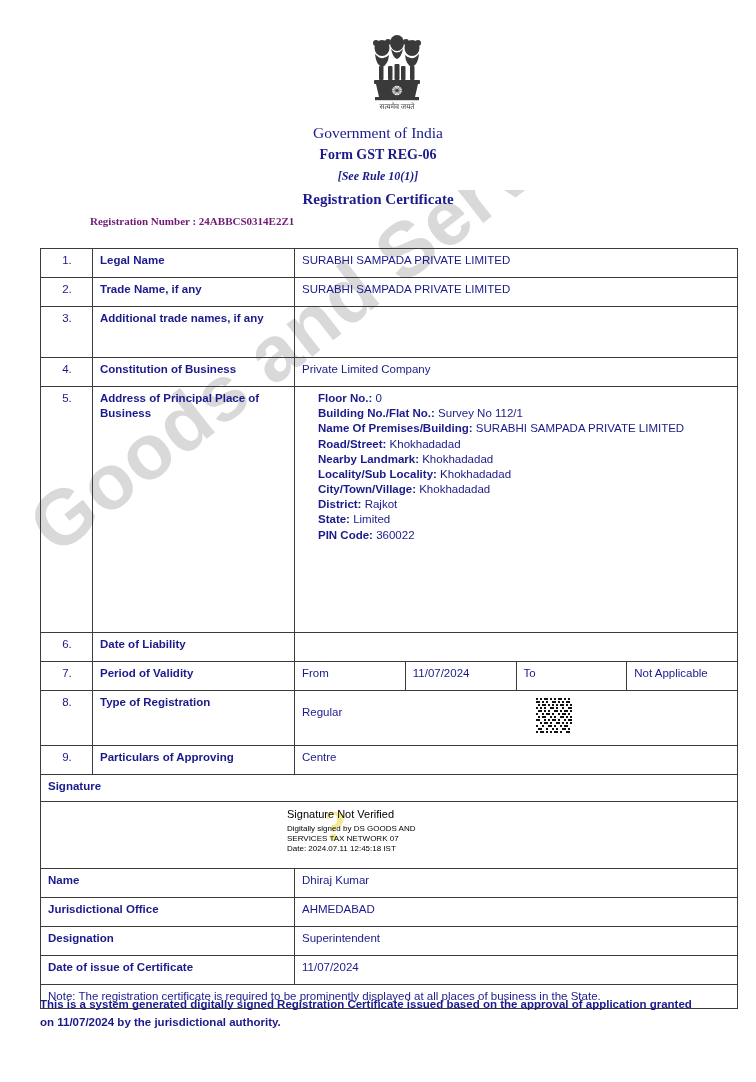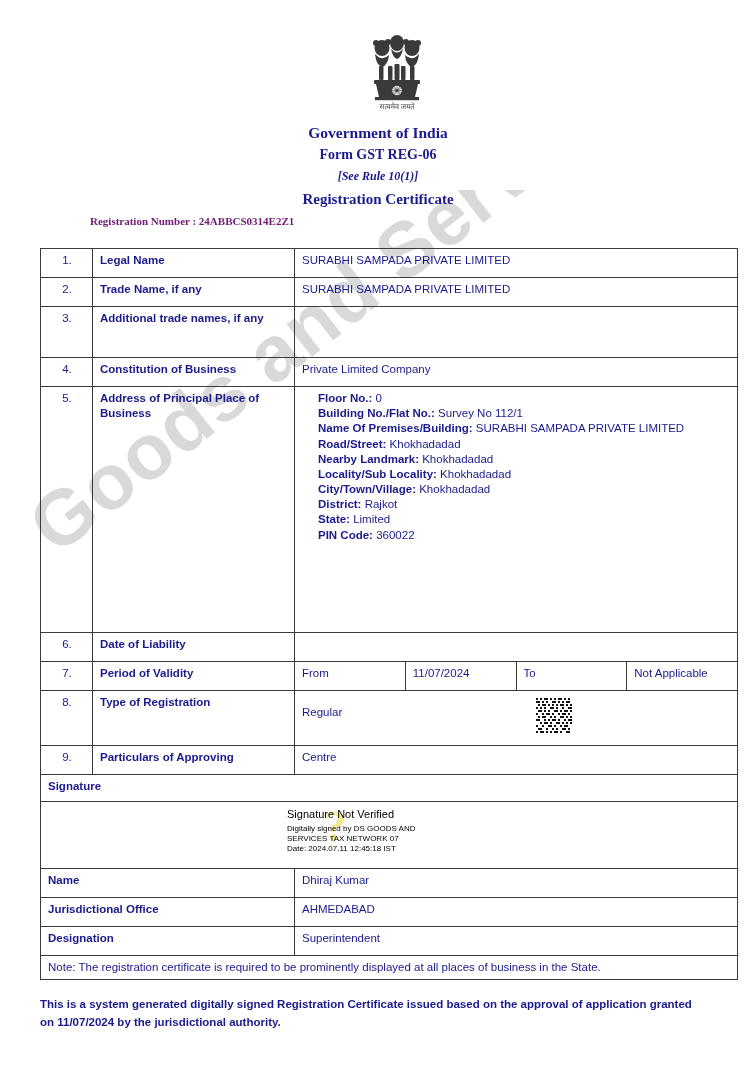--- a/index.html
+++ b/index.html
@@ -66,21 +66,21 @@
     left: 0;
     width: 756px;
     text-align: center;
     color: #1a1a8c;
     z-index: 6;
     font-weight: bold;
   }
   .hdr-gov {
     top: 124px;
     font-size: 15.5px;
-    font-weight: bold;
+    font-weight: normal;
     font-family: "Liberation Serif", serif;
   }
   .hdr-form {
     top: 147px;
     font-size: 14px;
     font-weight: bold;
     font-family: "Liberation Serif", serif;
   }
   .hdr-rule {
     top: 169px;
@@ -498,20 +498,24 @@
           <td class="val" colspan="4">Dhiraj Kumar</td>
         </tr>
         <tr class="h-sm">
           <td class="lbl" colspan="2">Jurisdictional Office</td>
           <td class="val" colspan="4">AHMEDABAD</td>
         </tr>
         <tr class="h-sm">
           <td class="lbl" colspan="2">Designation</td>
           <td class="val" colspan="4">Superintendent</td>
         </tr>
+        <tr class="h-sm">
+          <td class="lbl" colspan="2">Date of issue of Certificate</td>
+          <td class="val" colspan="4">11/07/2024</td>
+        </tr>
         <tr>
           <td class="note" colspan="6">Note: The registration certificate is required to be prominently displayed at all places of business in the State.</td>
         </tr>
       </tbody>
     </table>
   </div>
 
   <div class="footer">
     <div>This is a system generated digitally signed Registration Certificate issued based on the approval of application granted</div>
     <div>on 11/07/2024 by the jurisdictional authority.</div>

